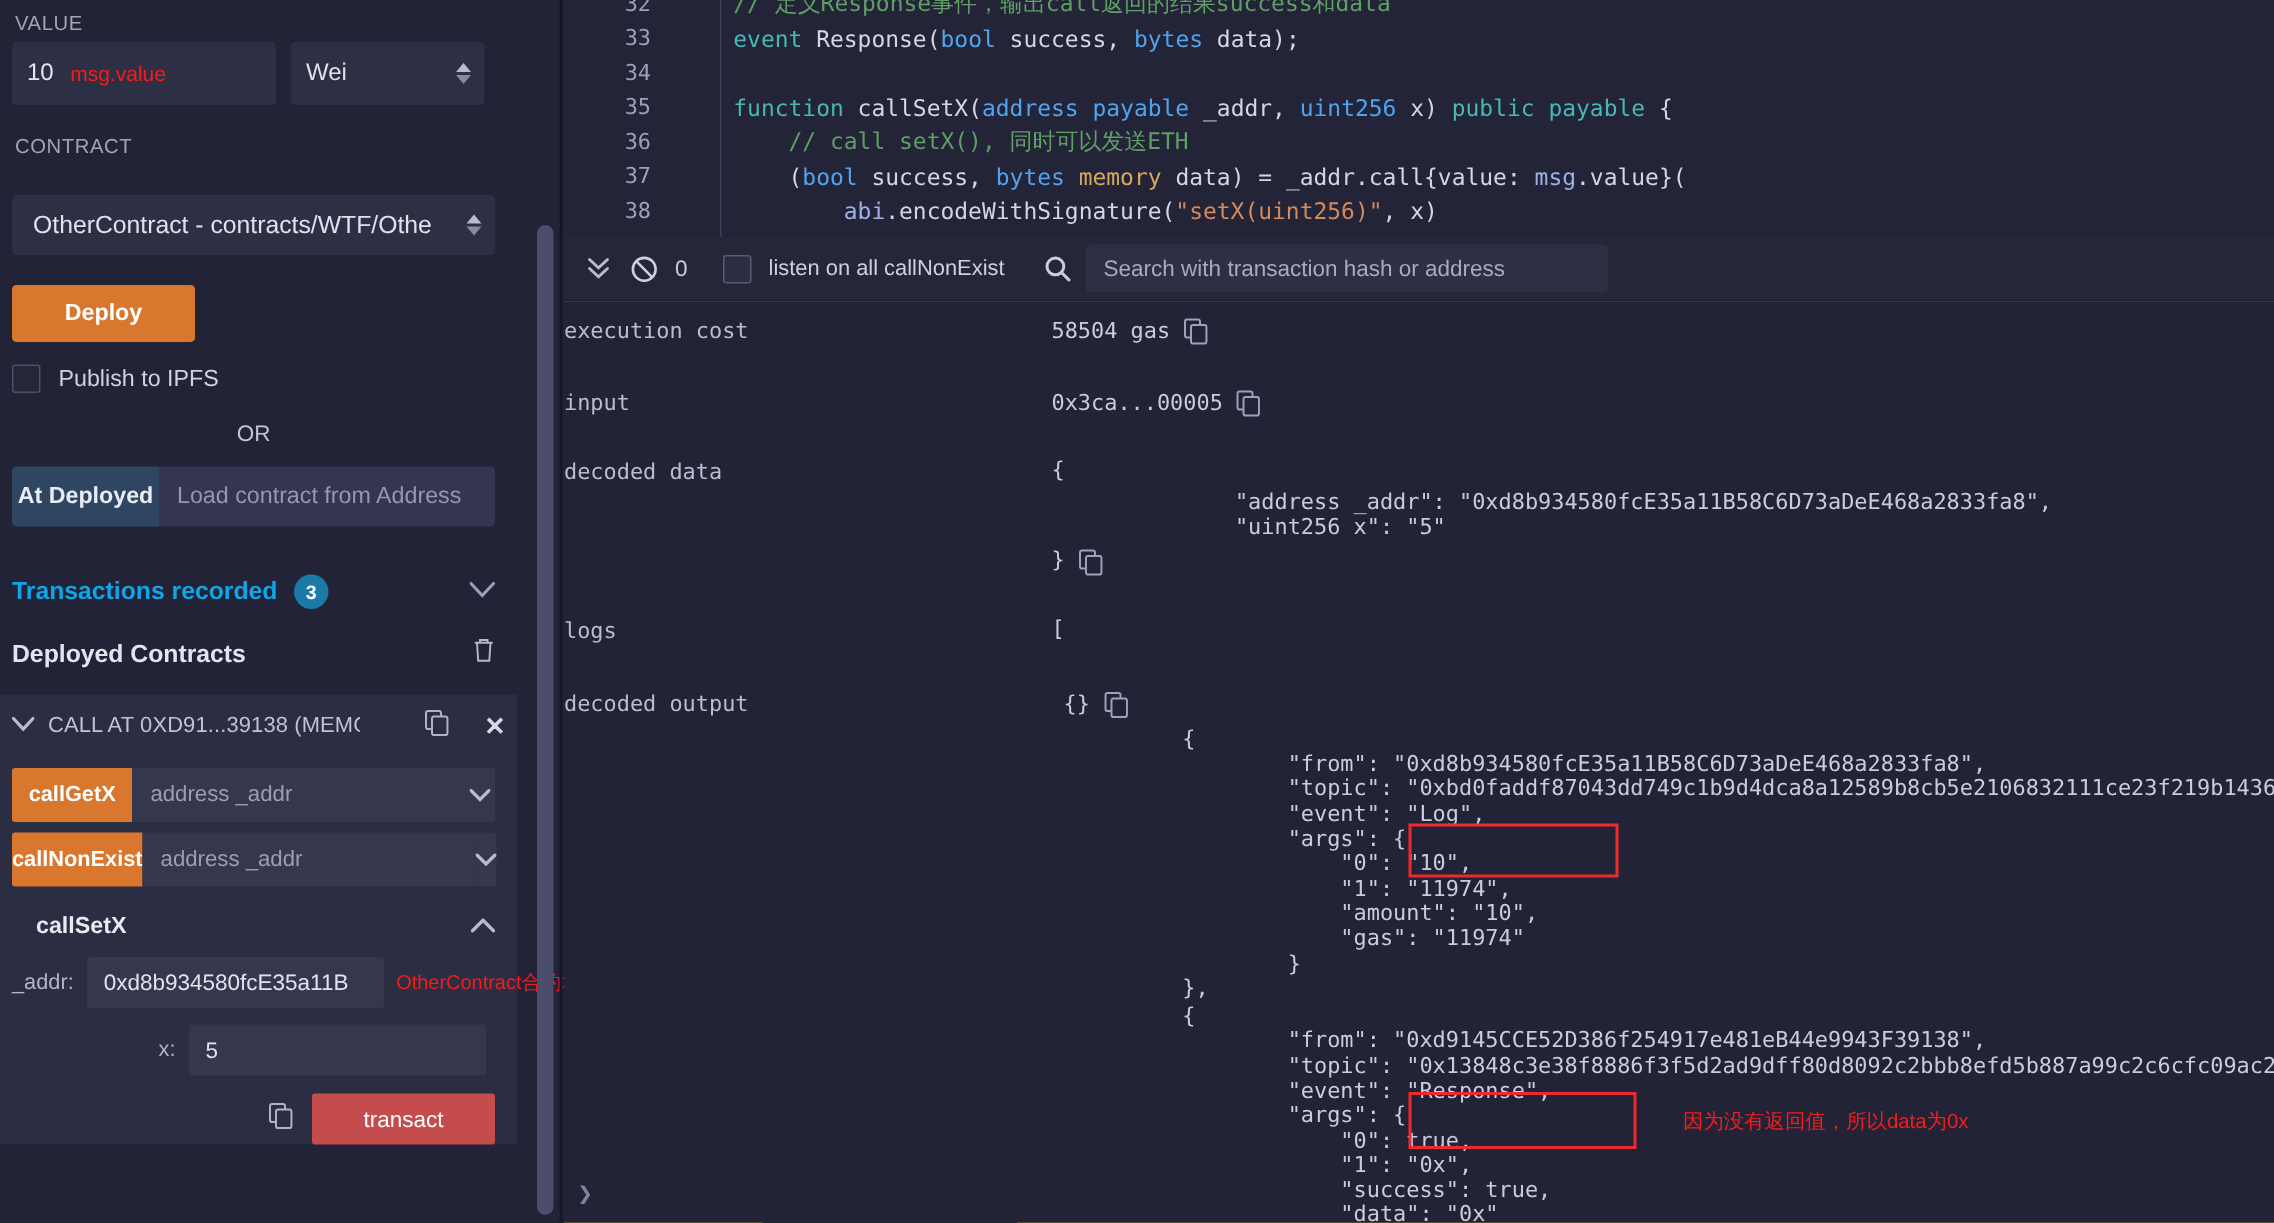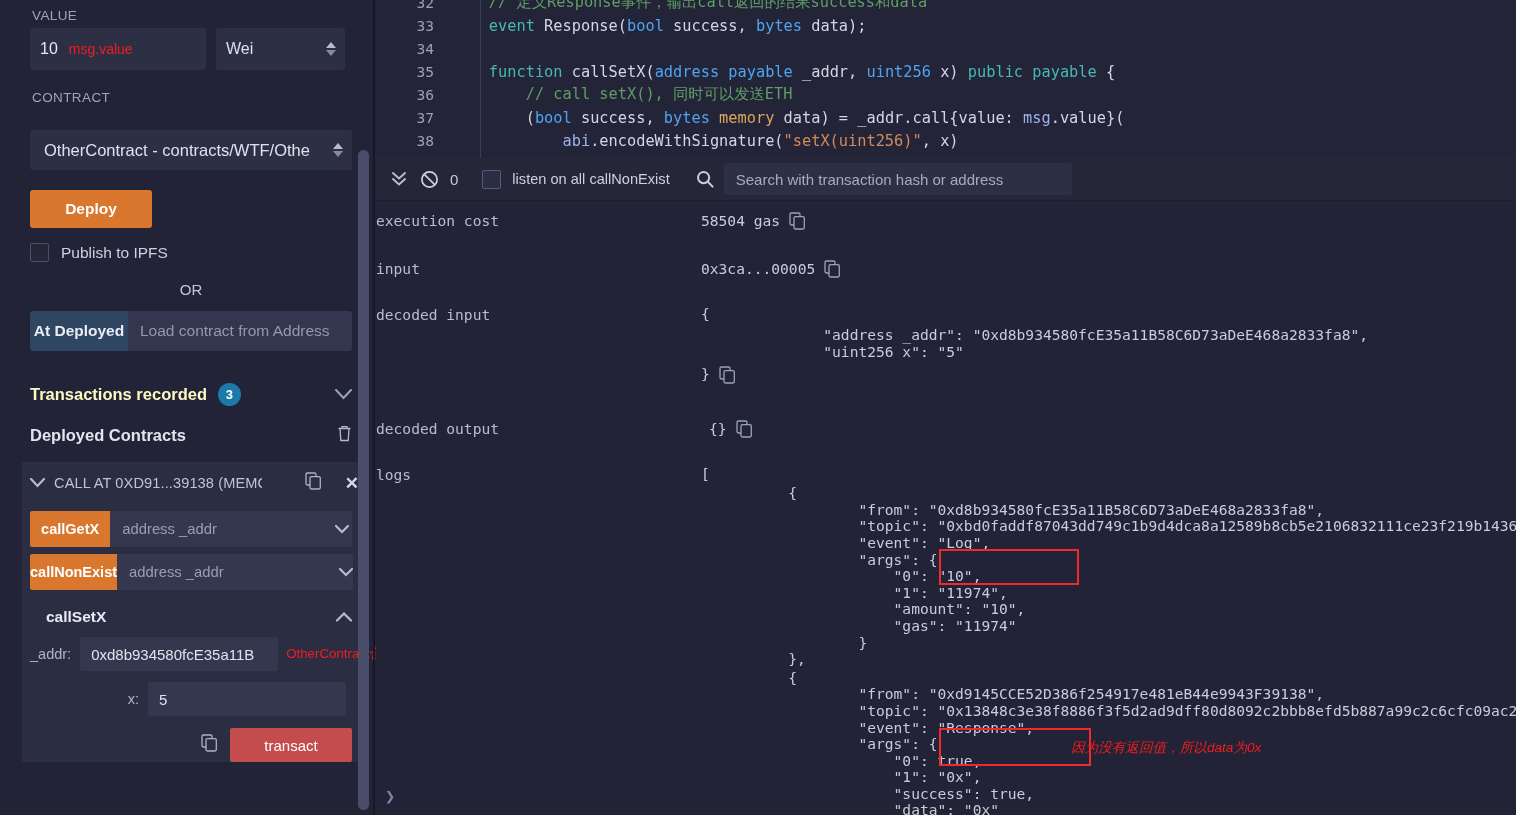--- a/index.html
+++ b/index.html
@@ -11,21 +11,20 @@
   }
   #root { position: relative; width: 1516px; height: 815px; display: flex; }
 
   
   .sidebar {
     width: 376px; height: 815px;
     background: #222336;
     position: relative;
     flex: 0 0 376px;
     overflow: hidden;
-    padding-left: 22px;
   }
   .side-inner { width: 345px; padding: 0 8px; position: relative; }
 
   .section-label {
     color: #a2a4b5; font-size: 13.5px; letter-spacing: .4px;
     padding: 8px 0 5px 2px;
   }
   .value-row { display: flex; gap: 10px; }
   .value-input {
     width: 176px; position: relative; display: flex; align-items: center;
@@ -71,21 +70,21 @@
     font-family: "Liberation Sans", sans-serif;
   }
   .at-addr-input {
     flex: 1; background: #343650; border: none; border-radius: 0 3px 3px 0;
     color: #9498ad; font-size: 15.5px; padding: 0 12px;
     font-family: "Liberation Sans", sans-serif; outline: none;
   }
   .at-addr-input::placeholder { color: #9498ad; }
 
   .tx-recorded { display: flex; align-items: center; margin-top: 32px; width: 322px; }
-  .tx-recorded .t { color: #fef9c3; font-size: 16.5px; font-weight: bold; }
+  .tx-recorded .t { color: #0ea5e9; font-size: 16.5px; font-weight: bold; }
   .badge {
     background: #1c7aa8; color: #fff; font-size: 13px; font-weight: bold;
     border-radius: 50%; width: 23px; height: 23px; display: flex;
     align-items: center; justify-content: center; margin-left: 11px;
   }
   .chev-right { margin-left: auto; color: #9aa0c0; }
 
   .deployed-hd { display: flex; align-items: center; margin-top: 19px; width: 322px; }
   .deployed-hd .t { color: #e2e5ef; font-size: 16.5px; font-weight: bold; }
 
@@ -404,50 +403,50 @@
         <span class="tx-val">0x3ca...00005</span>
         <span class="copy-ic">
           <svg width="17" height="18" viewBox="0 0 17 18" fill="none" stroke="#9da2bb" stroke-width="1.3">
             <rect x="1" y="1" width="10" height="12" rx="1.4"></rect>
               <rect x="5" y="4.6" width="10.3" height="12.4" rx="1.4" fill="#222336"></rect>
           </svg>
         </span>
       </div>
 
       <div class="tx-row" style="margin-top:24px">
-        <span class="tx-key">decoded input</span>
+        <span class="tx-key">decoded data</span>
         <span class="mono-block">{</span>
       </div>
       <div class="mono-block" style="padding-left:377px;margin-top:4px">        "address _addr": "0xd8b934580fcE35a11B58C6D73aDeE468a2833fa8",
         "uint256 x": "5"</div>
       <div class="tx-row" style="margin-top:6px">
         <span class="tx-key"></span>
         <span class="mono-block">}</span>
         <span class="copy-ic">
           <svg width="17" height="18" viewBox="0 0 17 18" fill="none" stroke="#9da2bb" stroke-width="1.3">
             <rect x="1" y="1" width="10" height="12" rx="1.4"></rect>
               <rect x="5" y="4.6" width="10.3" height="12.4" rx="1.4" fill="#222336"></rect>
           </svg>
         </span>
       </div>
 
+      <div class="tx-row" style="margin-top:24px">
+        <span class="tx-key">logs</span>
+        <span class="mono-block">[</span>
+      </div>
+
       <div class="tx-row" style="margin-top:32px">
         <span class="tx-key">decoded output</span>
         <span class="tx-val" style="padding-left:8px">{}</span>
         <span class="copy-ic">
           <svg width="17" height="18" viewBox="0 0 17 18" fill="none" stroke="#9da2bb" stroke-width="1.3">
             <rect x="1" y="1" width="10" height="12" rx="1.4"></rect>
               <rect x="5" y="4.6" width="10.3" height="12.4" rx="1.4" fill="#222336"></rect>
           </svg>
         </span>
-      </div>
-
-      <div class="tx-row" style="margin-top:24px">
-        <span class="tx-key">logs</span>
-        <span class="mono-block">[</span>
       </div>
 
       <div class="mono-block" style="padding-left:377px;margin-top:2px">    {
             "from": "0xd8b934580fcE35a11B58C6D73aDeE468a2833fa8",
             "topic": "0xbd0faddf87043dd749c1b9d4dca8a12589b8cb5e2106832111ce23f219b14367",
             "event": "Log",
             "args": {
                 "0": "10",
                 "1": "11974",
                 "amount": "10",
@@ -461,18 +460,18 @@
             "args": {
                 "0": true,
                 "1": "0x",
                 "success": true,
                 "data": "0x"
             }
     }</div>
 
       <div class="redbox" style="left:563px; top:348px; width:140px; height:36px;"></div>
       <div class="redbox" style="left:563px; top:527px; width:152px; height:38px;"></div>
-      <div class="red-note" style="left:695px; top:538px;font-style:italic;">因为没有返回值，所以data为0x</div>
+      <div class="red-note" style="left:746px; top:538px;">因为没有返回值，所以data为0x</div>
 
       <span class="prompt-chev" style="left:9px;top:585px;position:absolute">❯</span>
     </div>
   </div>
 </div>
 
 </body></html>

